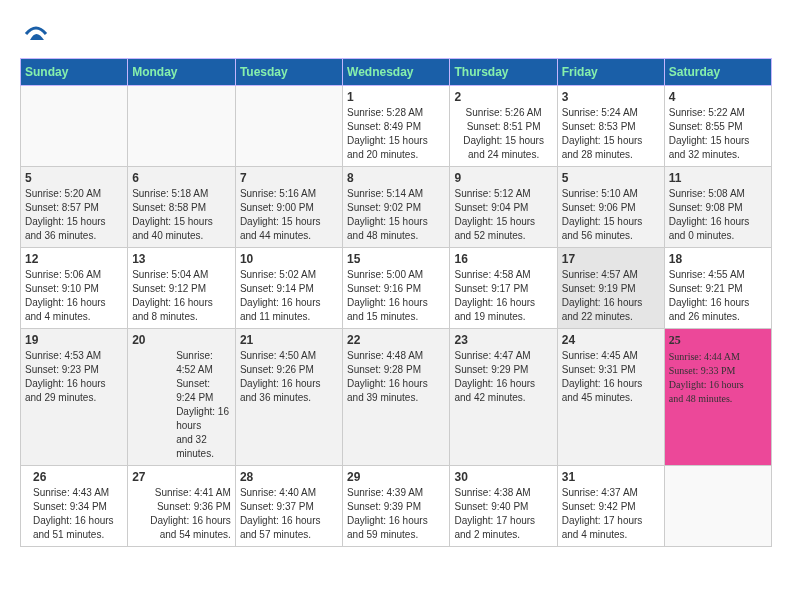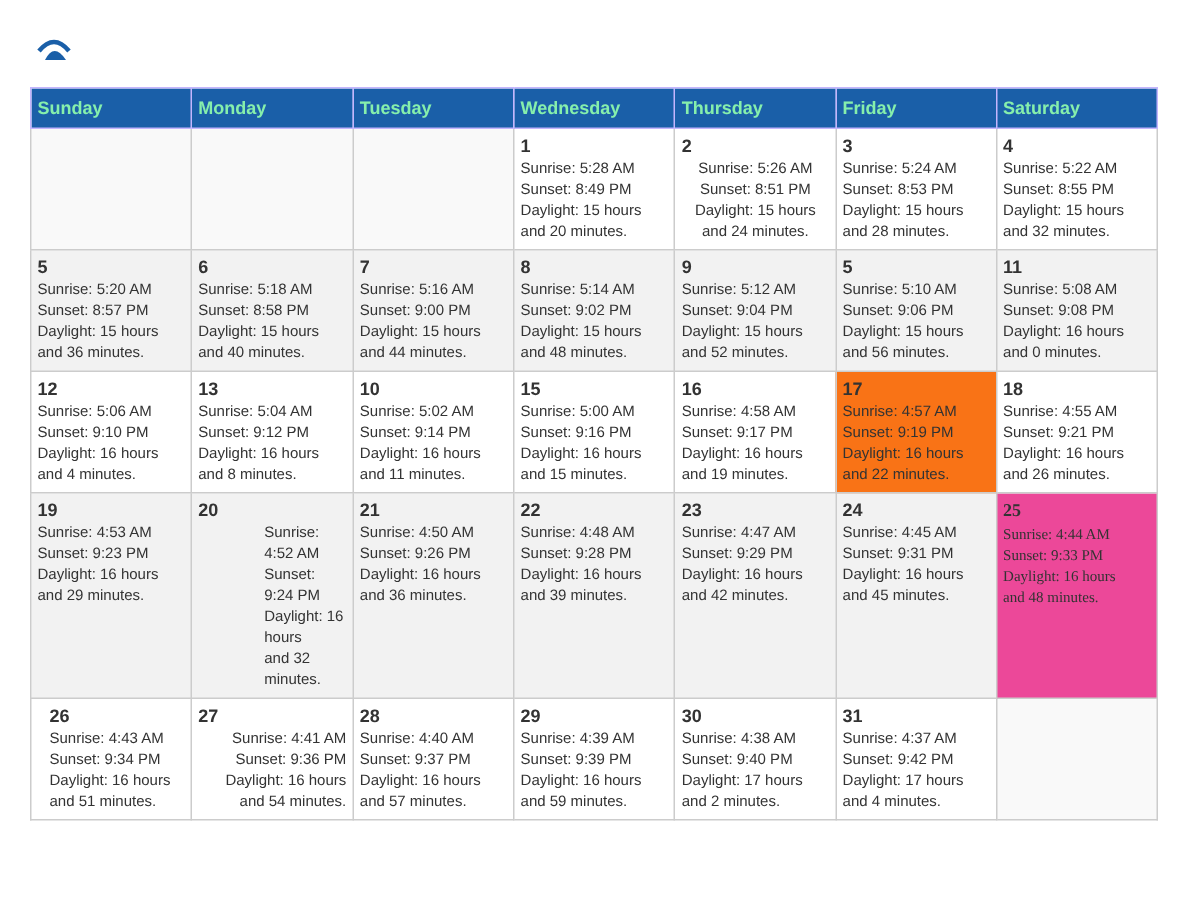--- a/index.html
+++ b/index.html
@@ -221,21 +221,21 @@
 Daylight: 16 hours
 and 15 minutes.</div>
         </td>
         <td style="background: rgb(255, 255, 255);">
           <div class="day-number">16</div>
           <div class="day-info" style="white-space: pre-line;">Sunrise: 4:58 AM
 Sunset: 9:17 PM
 Daylight: 16 hours
 and 19 minutes.</div>
         </td>
-        <td style="background: #f97316;">
+        <td style="background: #e5e5e5;">
           <div class="day-number">17</div>
           <div class="day-info" style="white-space: pre-line;">Sunrise: 4:57 AM
 Sunset: 9:19 PM
 Daylight: 16 hours
 and 22 minutes.</div>
         </td>
         <td style="background: rgb(255, 255, 255);">
           <div class="day-number">18</div>
           <div class="day-info" style="white-space: pre-line;">Sunrise: 4:55 AM
 Sunset: 9:21 PM

